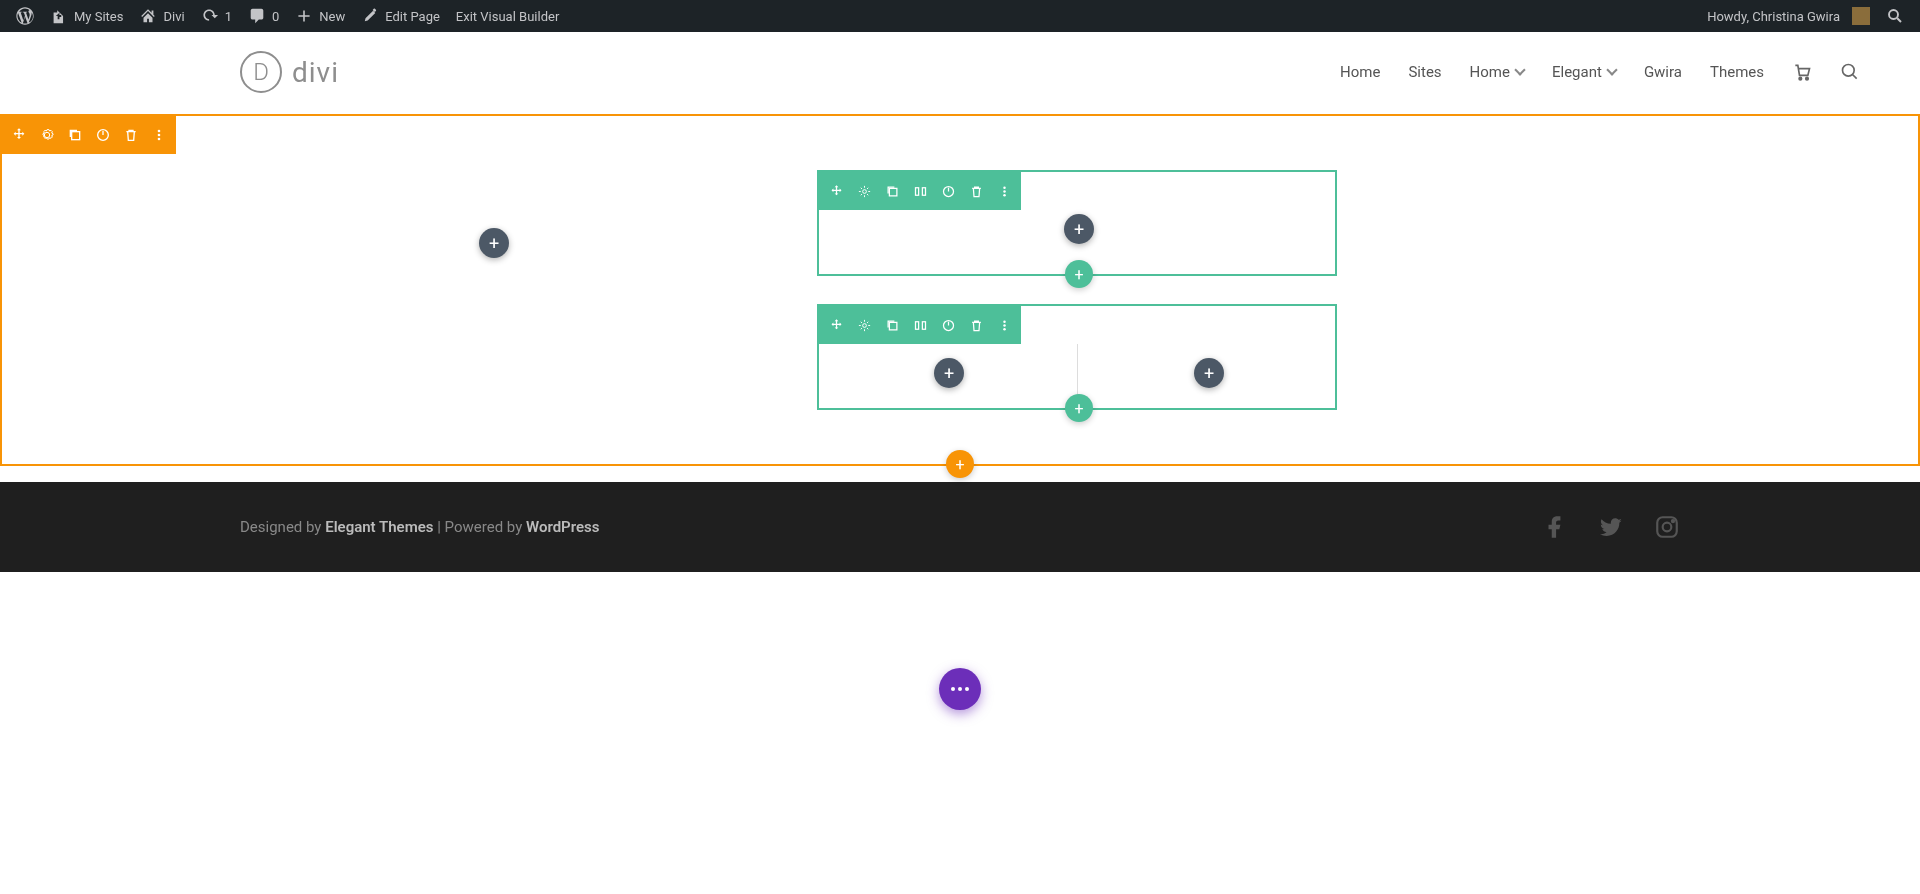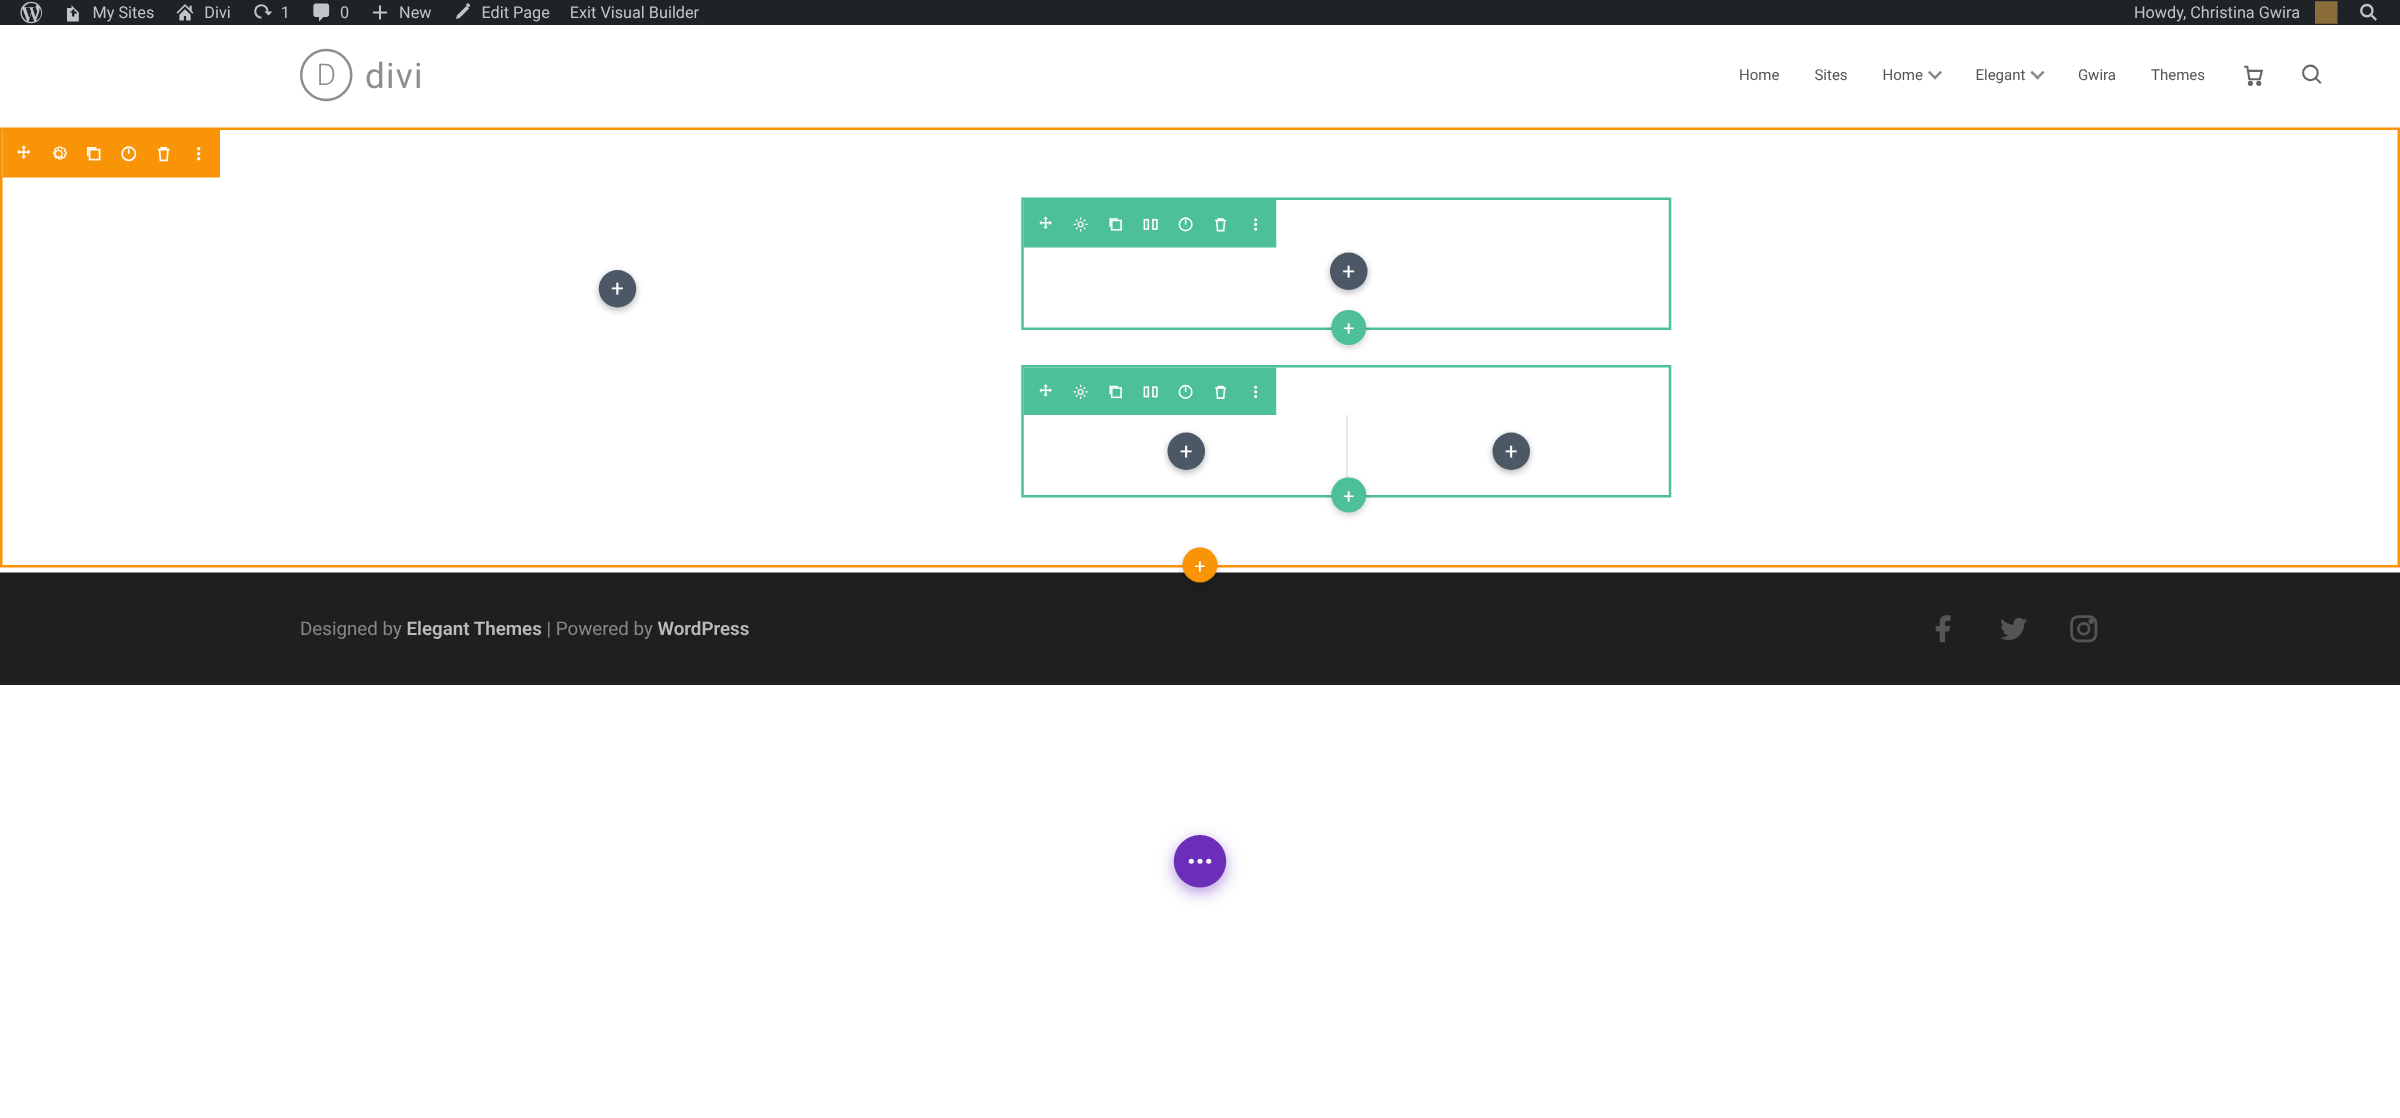--- a/index.html
+++ b/index.html
@@ -1,31 +1,31 @@
 <!DOCTYPE html>
 <html><head>
 <meta charset="utf-8">
 <style>
 *{margin:0;padding:0;box-sizing:border-box;font-family:-apple-system,BlinkMacSystemFont,"Segoe UI",Roboto,Helvetica,Arial,sans-serif}
 body{background:#fff;width:1920px;height:894px;overflow:hidden;position:relative}
 
 
-.wp-bar{background:#1d2327;height:20px;display:flex;align-items:center;color:#c3c4c7;font-size:13px;padding:0 8px;justify-content:space-between}
+.wp-bar{background:#1d2327;height:32px;display:flex;align-items:center;color:#c3c4c7;font-size:13px;padding:0 8px;justify-content:space-between}
 .wp-left,.wp-right{display:flex;align-items:center;gap:0}
 .wp-item{display:flex;align-items:center;gap:6px;padding:0 8px;height:30px;cursor:pointer;color:#c3c4c7}
 .wp-icon{width:18px;height:18px;display:flex;align-items:center;justify-content:center}
 .wp-avatar{width:18px;height:18px;background:#8a6d3b;margin-left:6px}
 
 
 .site-header{background:#fff;height:80px;display:flex;align-items:center;justify-content:space-between;padding:0 60px 0 240px}
 .logo{display:flex;align-items:center;gap:10px;color:#8e8e8e}
 .logo-circle{width:42px;height:42px;border:2px solid #8e8e8e;border-radius:50%;display:flex;align-items:center;justify-content:center;font-size:24px;font-weight:300;color:#8e8e8e}
 .logo-text{font-size:28px;font-weight:400;color:#8e8e8e;letter-spacing:1px}
 .nav{display:flex;align-items:center;gap:28px}
-.nav-item{color:#555;font-size:12px;cursor:pointer;display:flex;align-items:center;gap:6px}
+.nav-item{color:#555;font-size:15px;cursor:pointer;display:flex;align-items:center;gap:6px}
 .chev{width:8px;height:8px;border-right:2px solid #888;border-bottom:2px solid #888;transform:rotate(45deg);margin-top:-4px}
 .cart-icon,.search-icon2{width:20px;height:20px;color:#666}
 
 
 .builder{position:relative;margin-top:2px}
 .section{border:2px solid #f89406;position:relative;height:352px}
 .section-toolbar{position:absolute;top:0;left:0;background:#f89406;height:38px;display:flex;align-items:center;padding:0 8px;gap:10px}
 .tb-icon{width:18px;height:18px;color:#fff;display:flex;align-items:center;justify-content:center;cursor:pointer}
 
 .add-dark{width:30px;height:30px;border-radius:50%;background:#4c5866;color:#fff;display:flex;align-items:center;justify-content:center;font-size:18px;cursor:pointer;box-shadow:0 2px 6px rgba(0,0,0,0.3)}
@@ -37,21 +37,21 @@
 .row2{left:815px;top:188px;width:520px;height:106px}
 .row-divider{position:absolute;left:50%;top:38px;bottom:0;width:1px;background:#ddd}
 
 .add-green{width:28px;height:28px;border-radius:50%;background:#4dbf99;color:#fff;display:flex;align-items:center;justify-content:center;font-size:16px;cursor:pointer;box-shadow:0 2px 6px rgba(0,0,0,0.2);position:absolute}
 .add-orange{width:28px;height:28px;border-radius:50%;background:#f89406;color:#fff;display:flex;align-items:center;justify-content:center;font-size:16px;cursor:pointer;box-shadow:0 2px 6px rgba(0,0,0,0.2);position:absolute}
 .r1-addbot{left:246px;bottom:-14px}
 .r2-addbot{left:246px;bottom:-14px}
 .sec-addbot{left:50%;bottom:-14px;margin-left:-14px}
 
 
-.footer{background:#1f1f1f;height:90px;display:flex;align-items:center;justify-content:space-between;padding:0 240px;color:#888;font-size:15px;margin-top:4px}
+.footer{background:#1f1f1f;height:90px;display:flex;align-items:center;justify-content:space-between;padding:0 240px;color:#888;font-size:15px;margin-top:16px}
 .footer a{color:#bbb;font-weight:600}
 .socials{display:flex;gap:30px}
 .social{width:26px;height:26px;color:#666}
 
 
 .fab{position:absolute;left:50%;margin-left:-21px;top:668px;width:42px;height:42px;border-radius:50%;background:#6c2eb9;display:flex;align-items:center;justify-content:center;gap:3px;cursor:pointer;box-shadow:0 4px 12px rgba(108,46,185,0.5)}
 .fab span{width:4px;height:4px;border-radius:50%;background:#fff}
 
 svg{display:block}
 </style>

